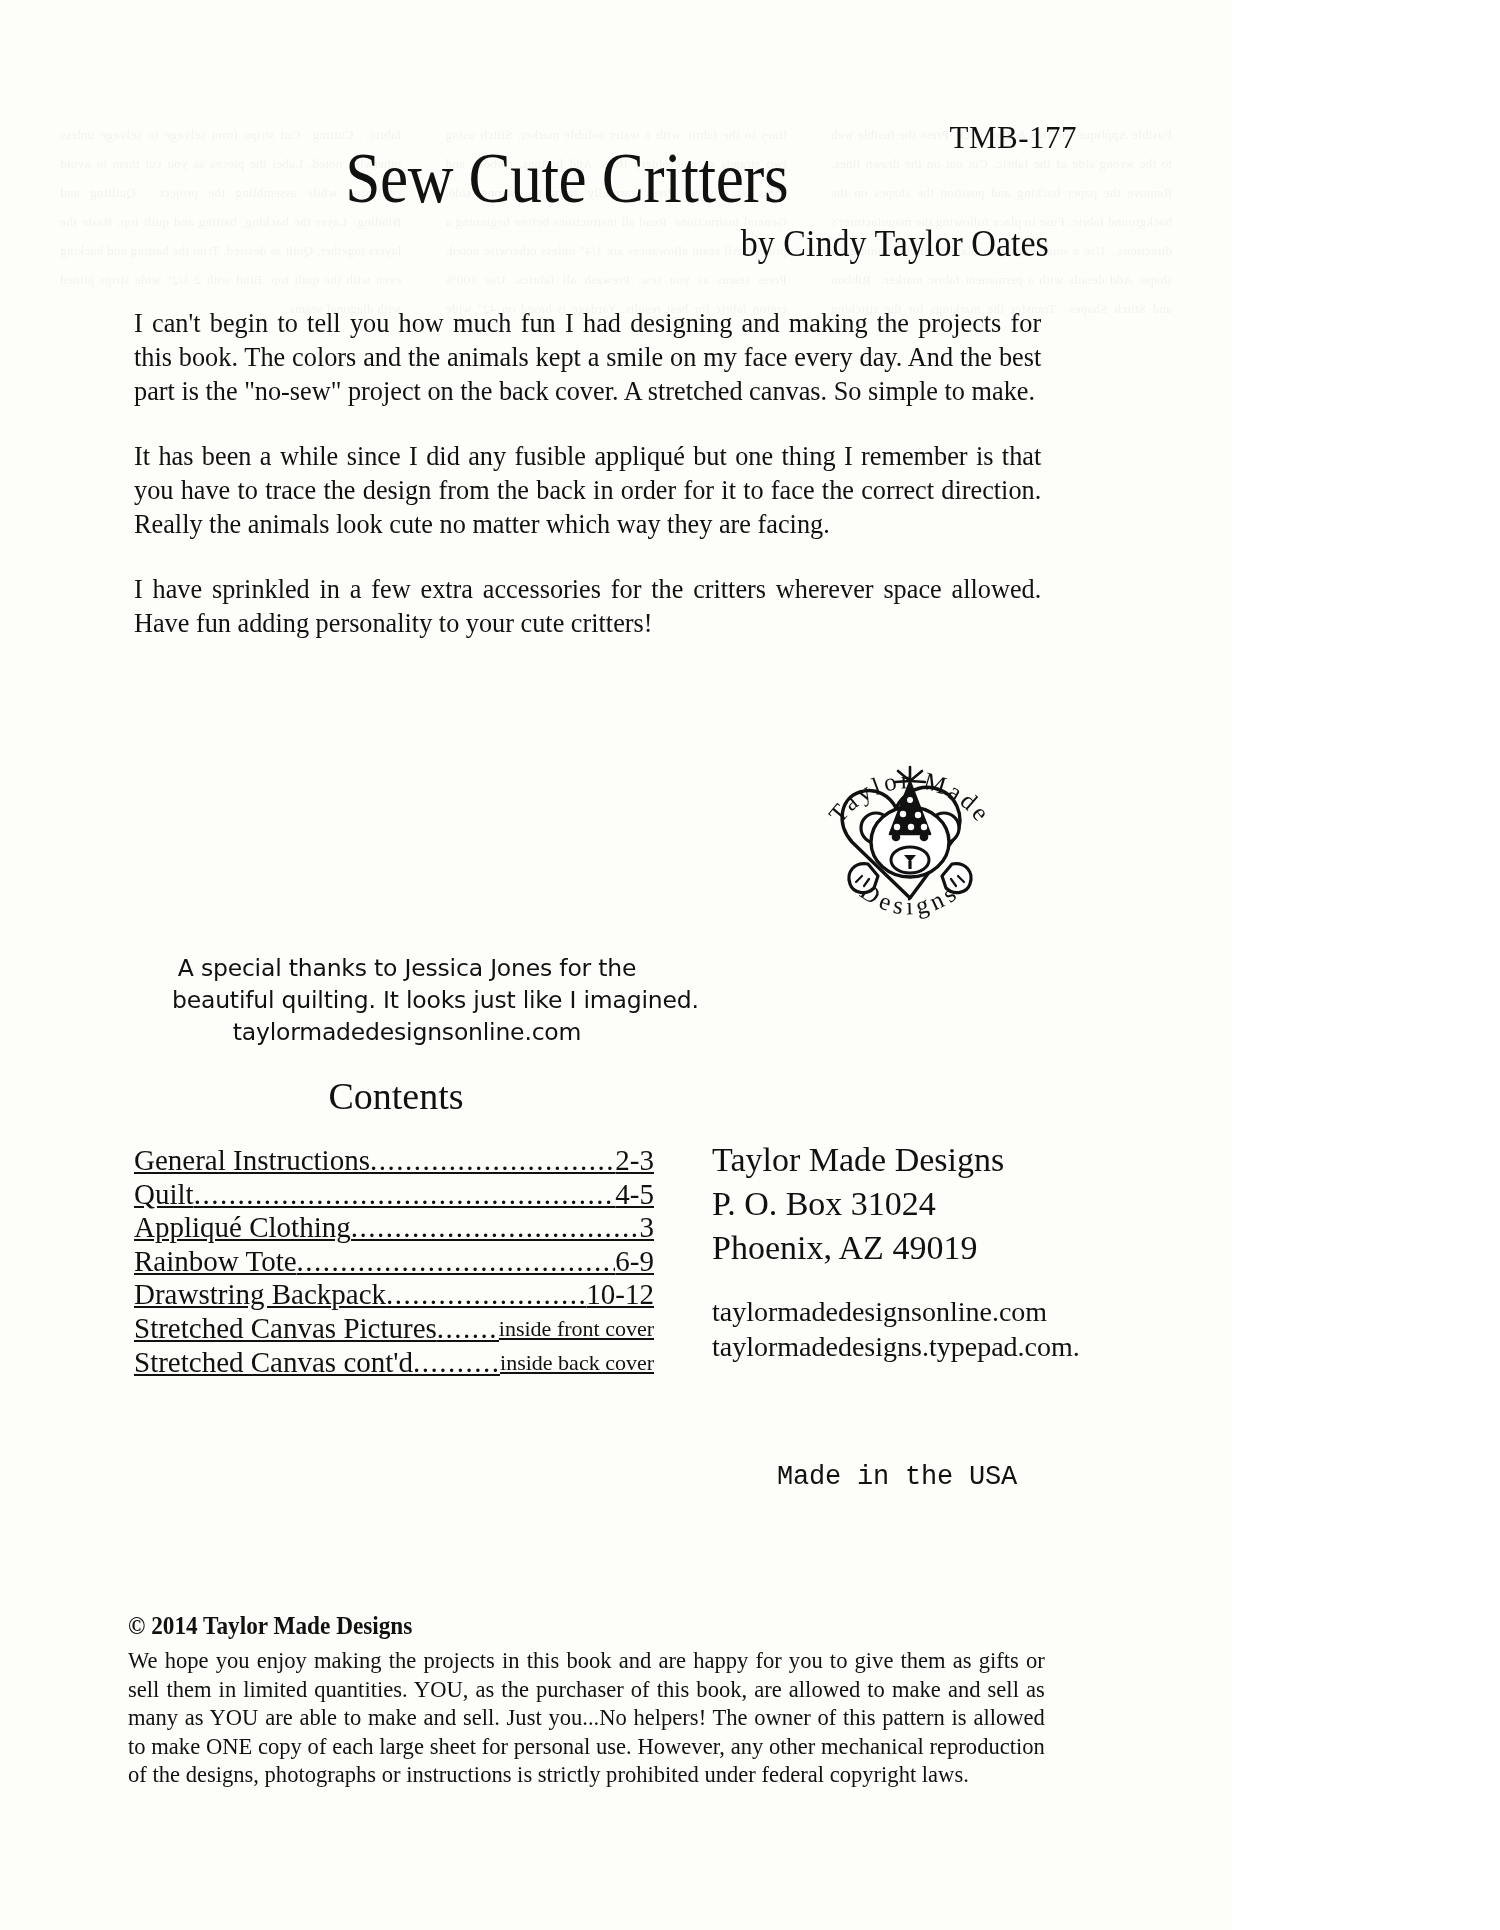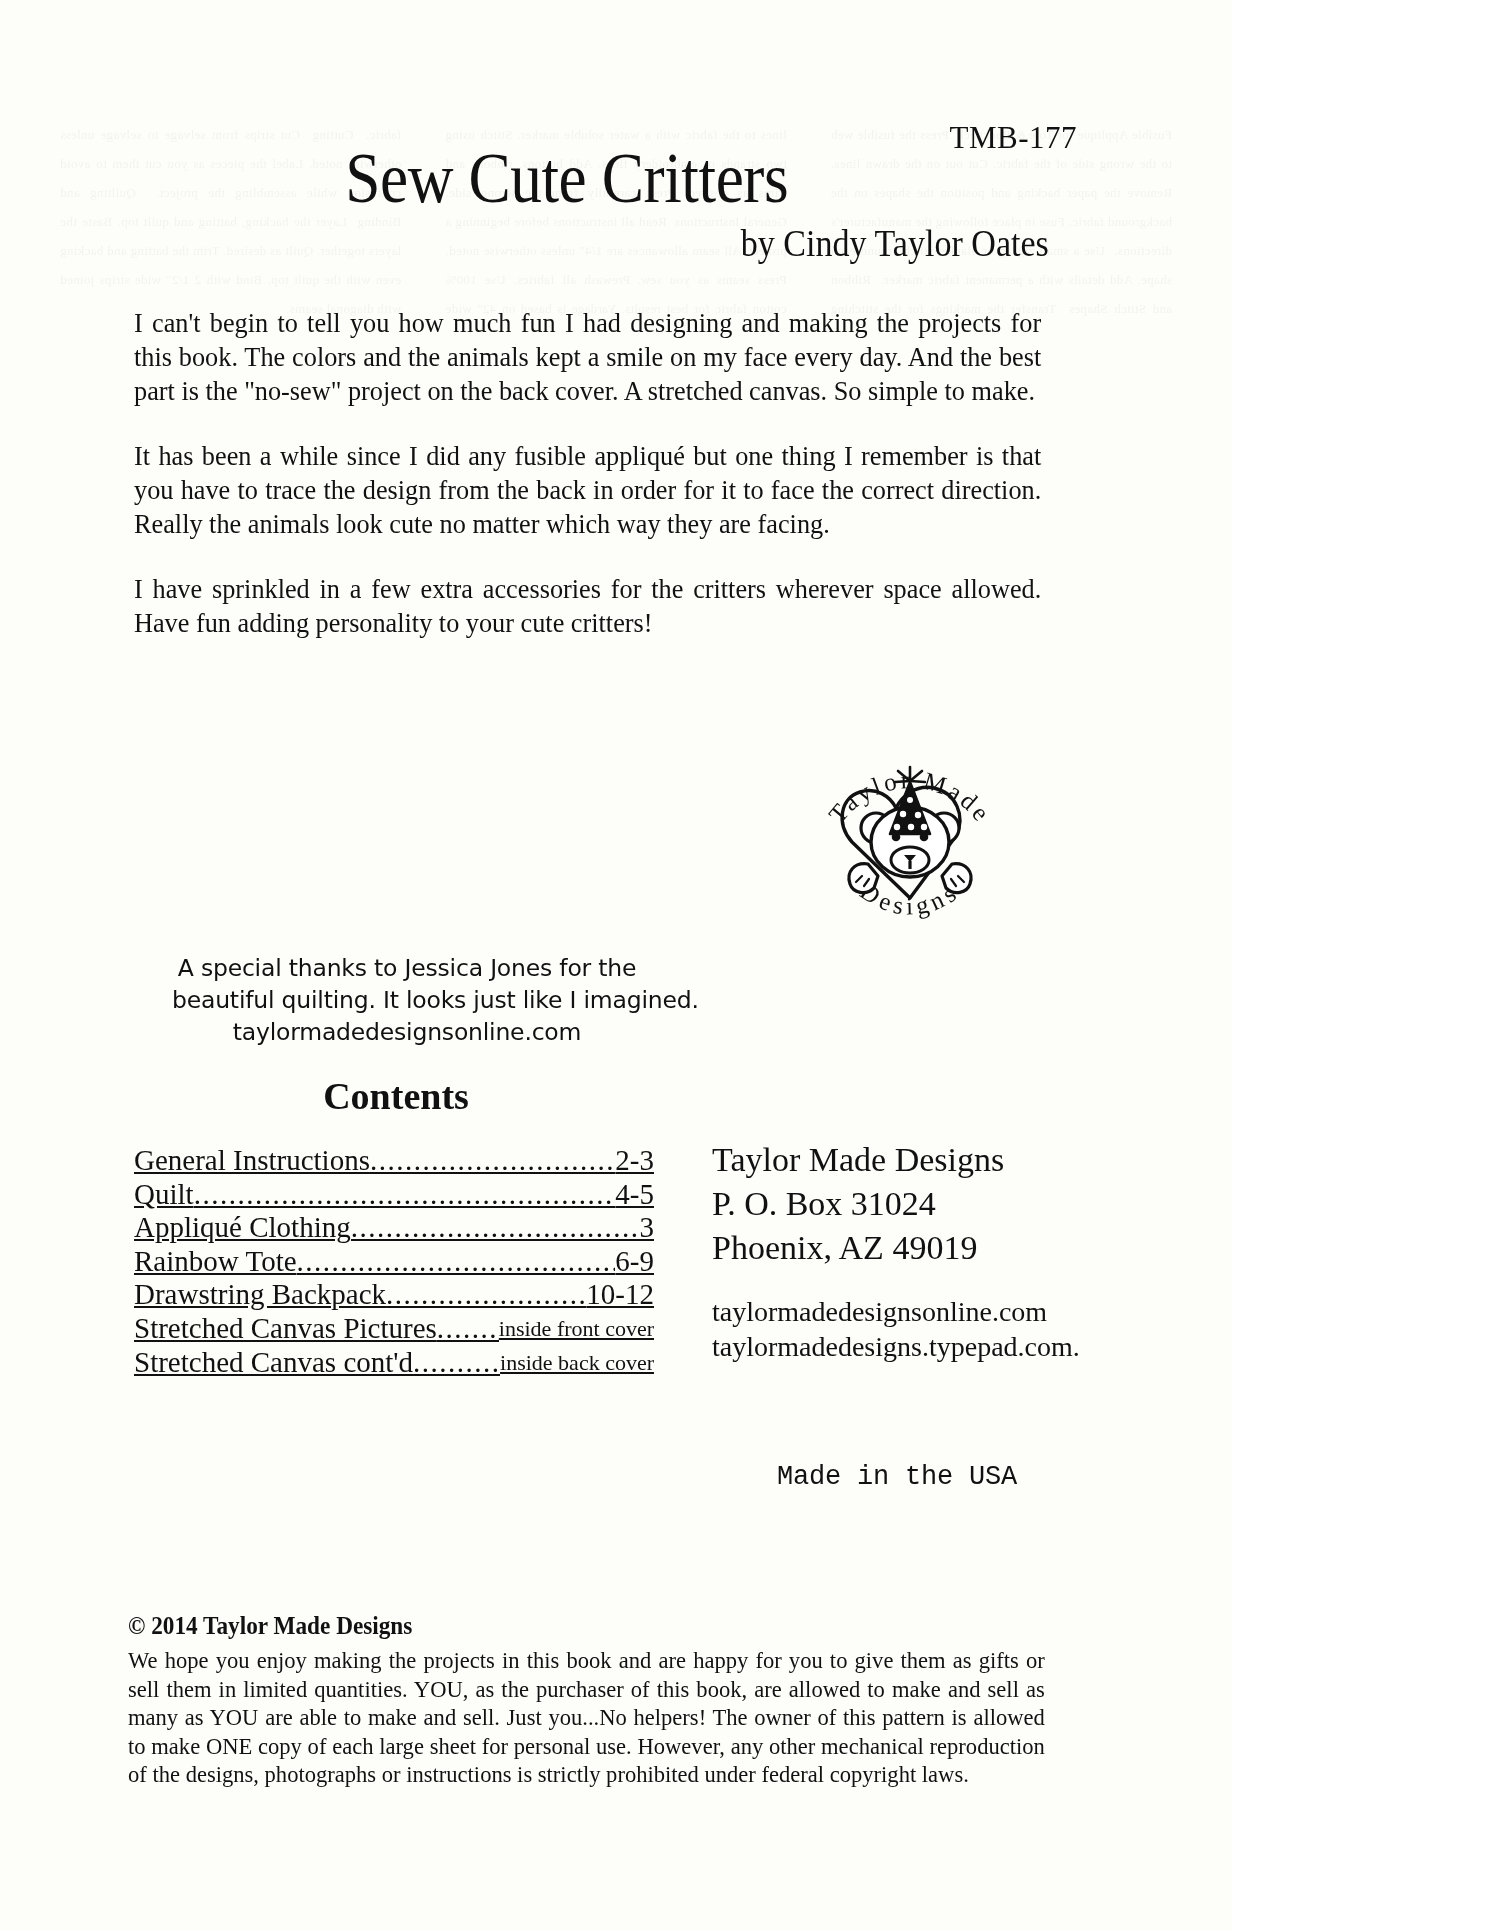--- a/index.html
+++ b/index.html
@@ -114,21 +114,21 @@
   .thanks div { white-space: nowrap; }
 
   
   .contents-head {
     position: absolute;
     left: 128px;
     top: 1074px;
     width: 536px;
     text-align: center;
     font-size: 38px;
-    font-weight: bold;
+    font-weight: normal;
   }
   .toc {
     position: absolute;
     left: 134px;
     top: 1144px;
     width: 520px;
     font-size: 29px;
     line-height: 33.6px;
   }
   .toc-row {

